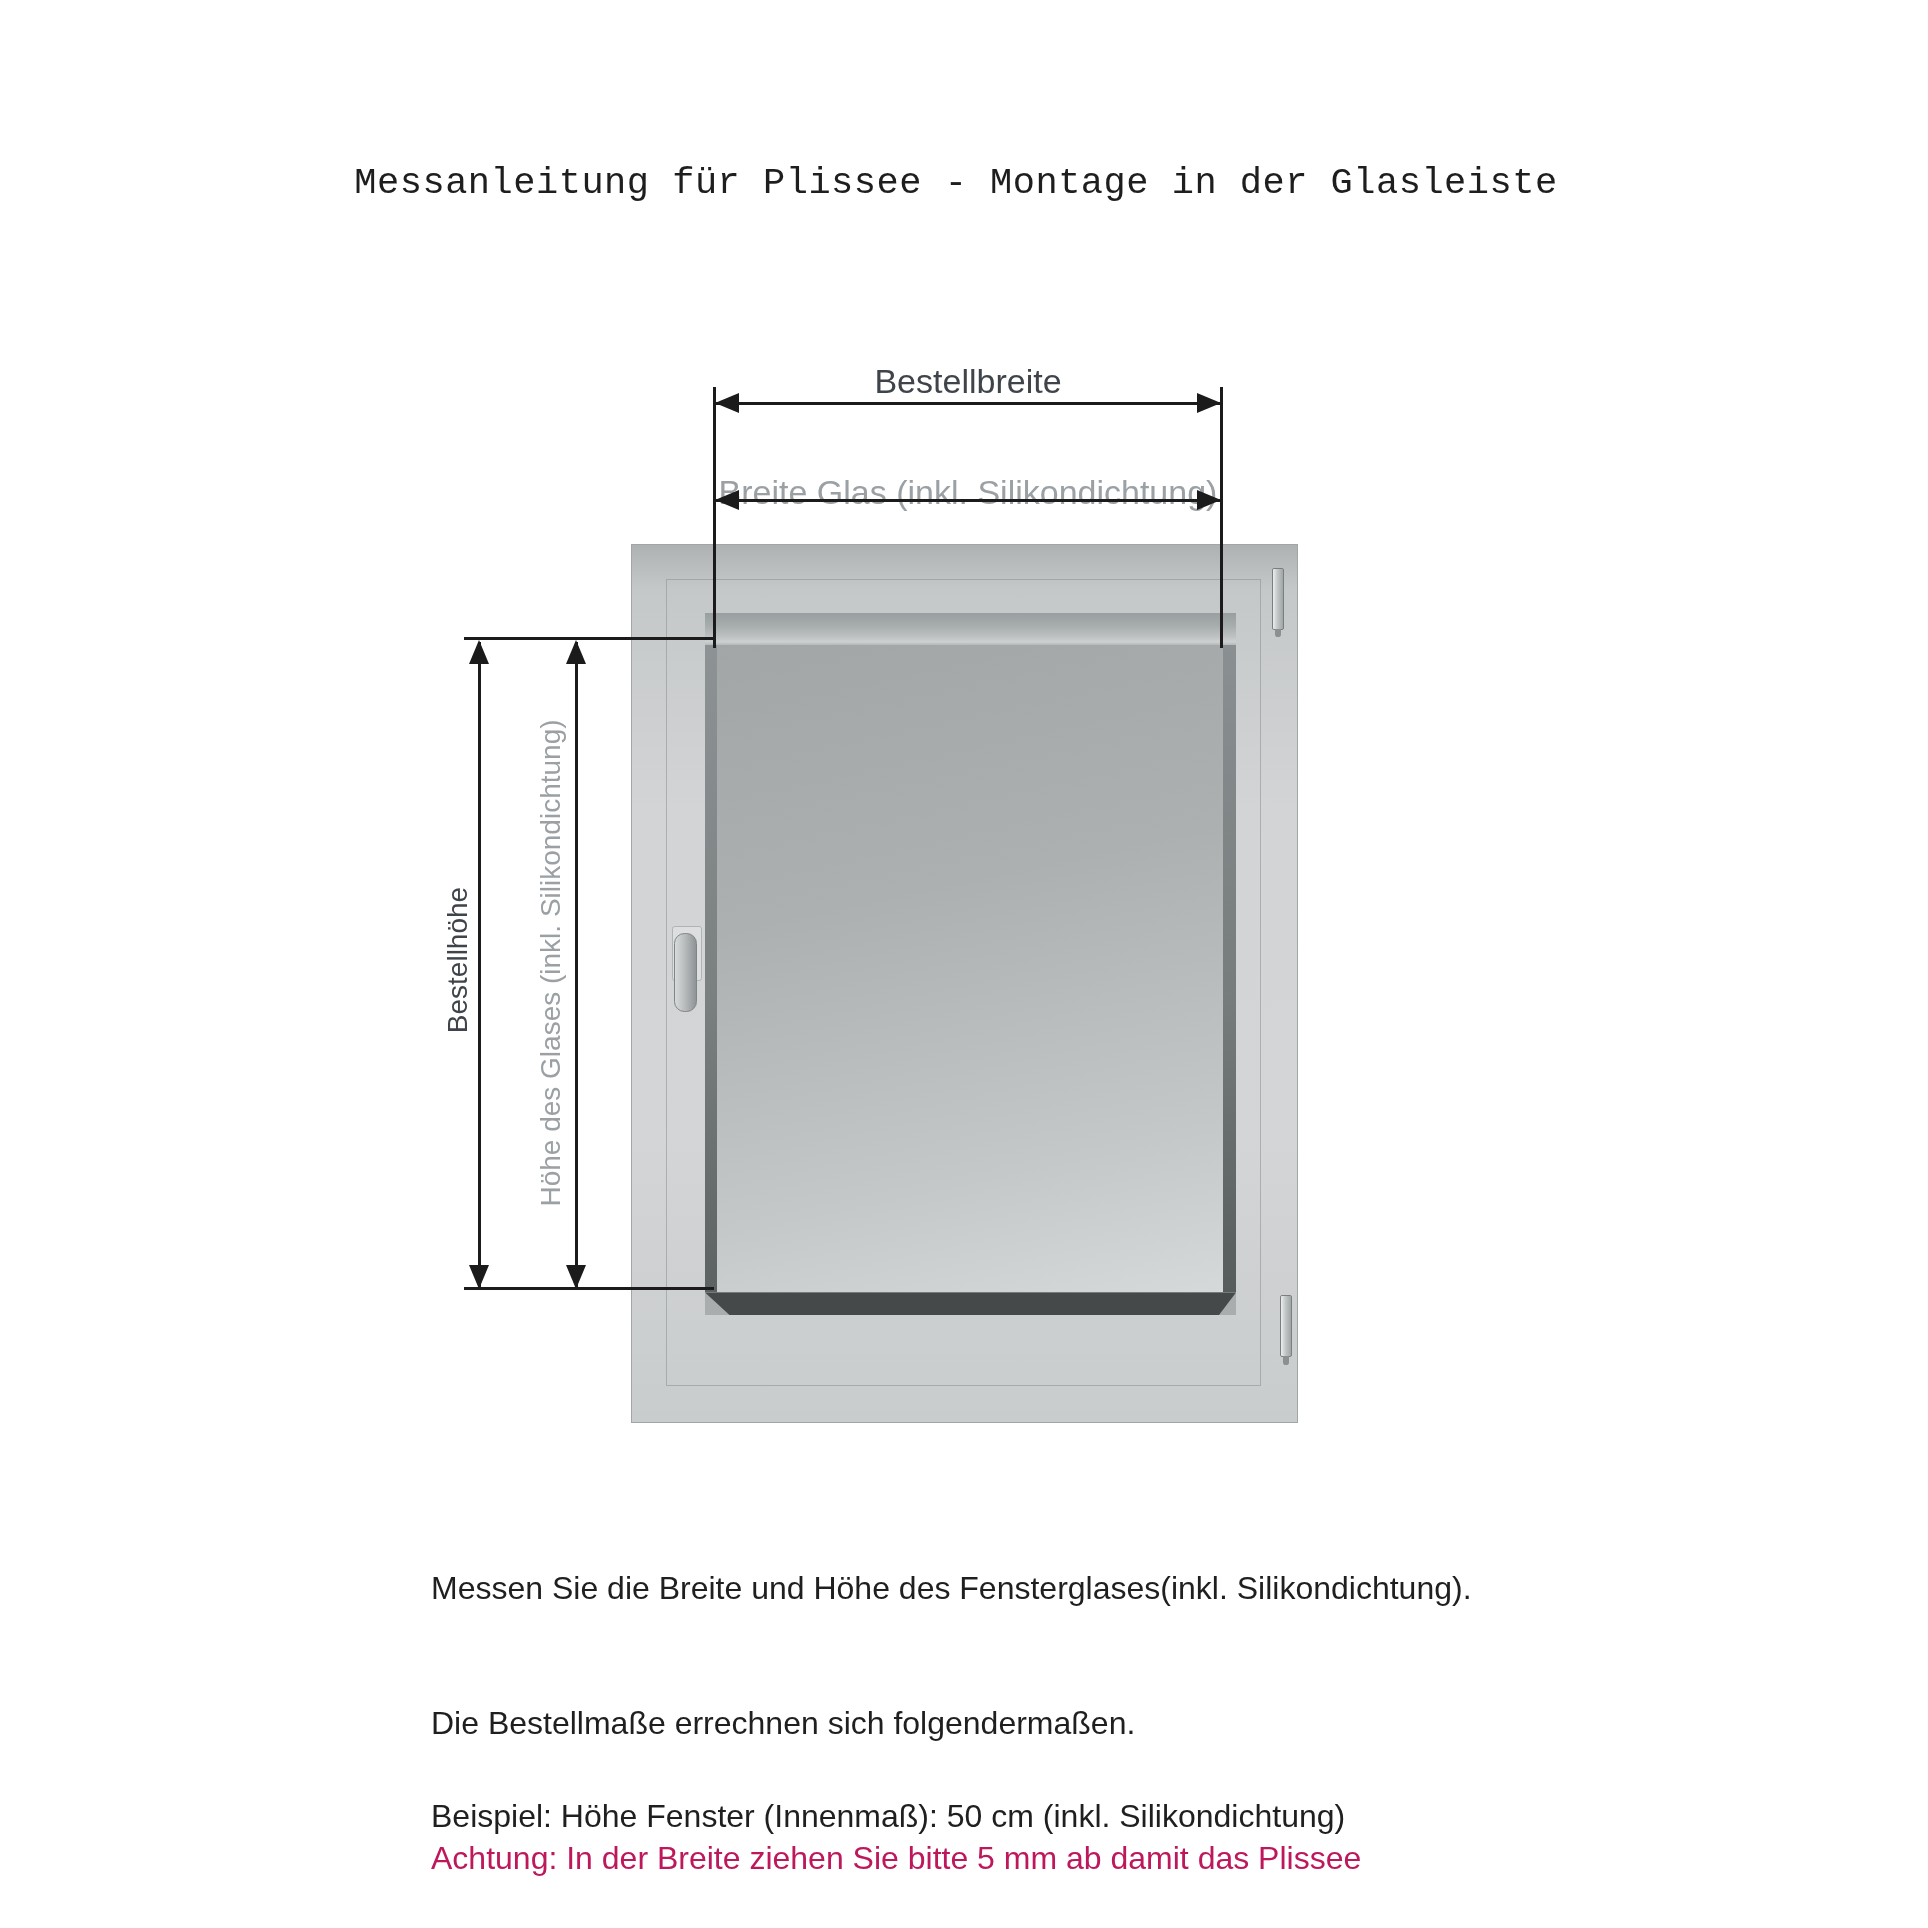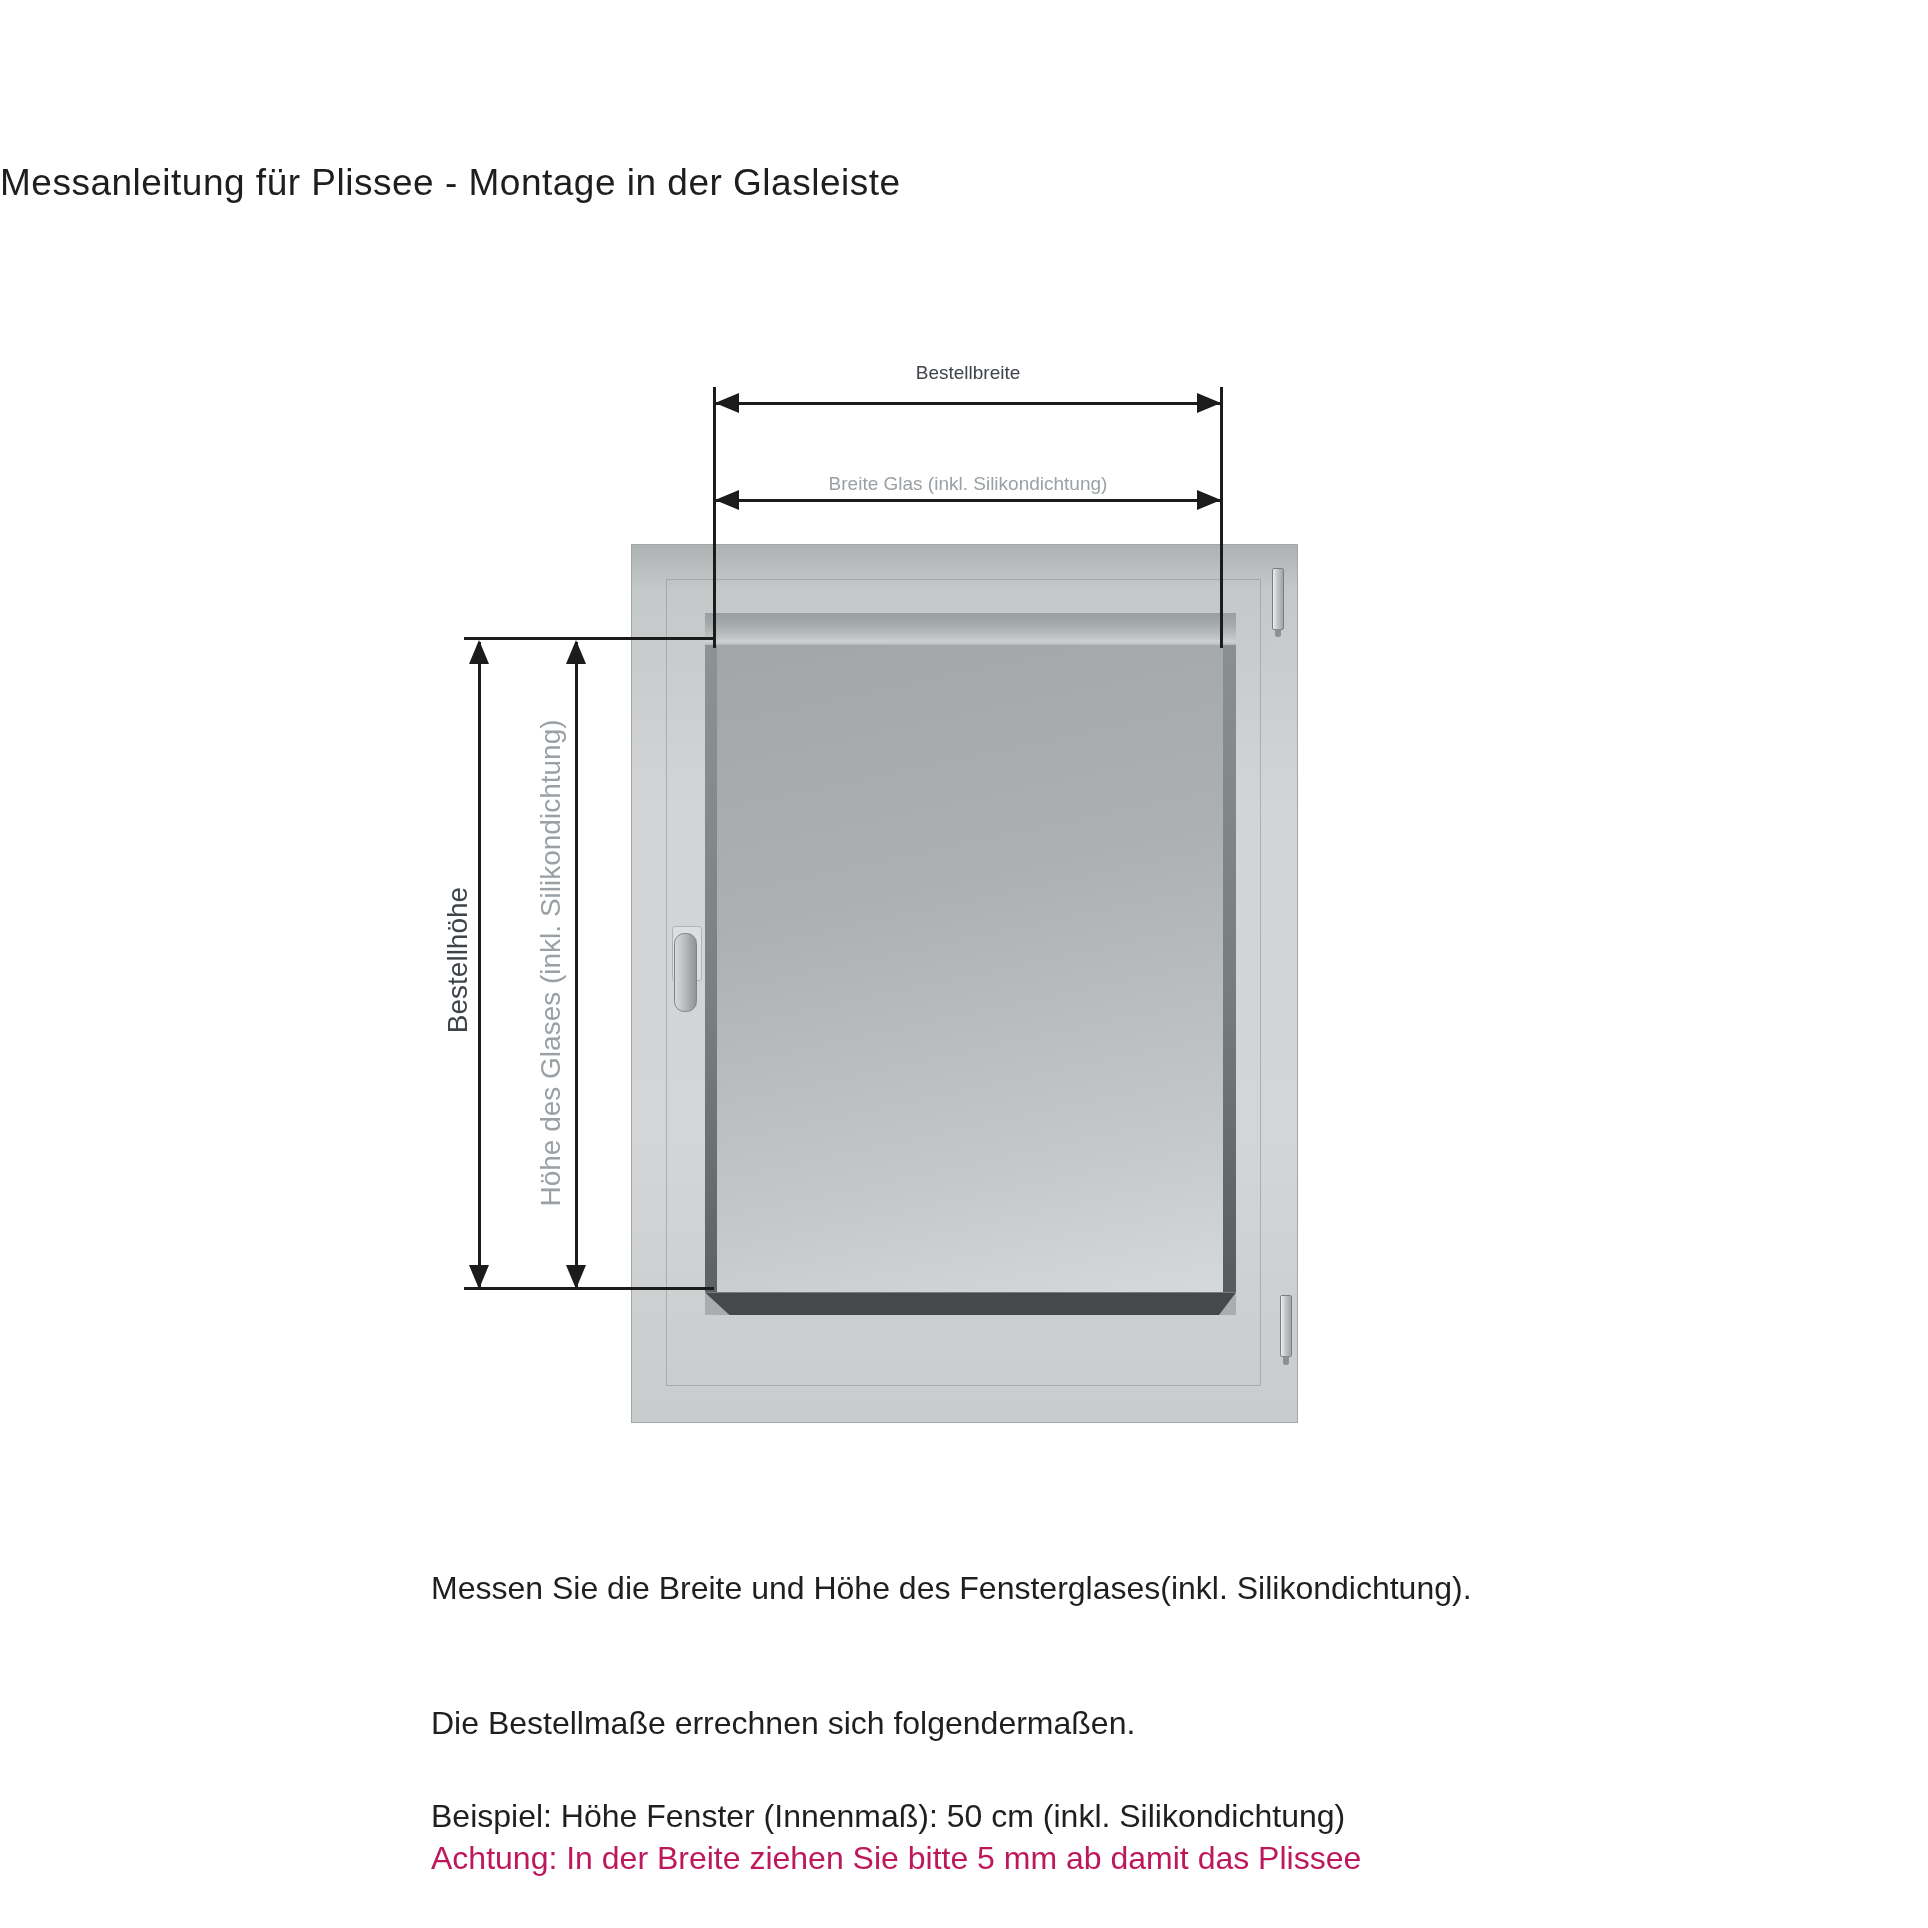--- a/index.html
+++ b/index.html
@@ -9,24 +9,25 @@
     height: 1928px;
     background: #ffffff;
     overflow: hidden;
     font-family: "Liberation Sans", sans-serif;
   }
 
   
   .title {
     position: absolute;
     left: 0; right: 16px; top: 162px;
-    text-align: left;
+    text-align: center;
     font-size: 37px;
     color: #1e1e1e;
     letter-spacing: 0.5px;
+    font-family: Liberation Mono, monospace;
   }
 
   
   .win-frame {
     position: absolute;
     left: 631px; top: 544px;
     width: 667px; height: 879px;
     box-sizing: border-box;
     border: 1.9px solid #a2a6a7;
     background: linear-gradient(180deg, #aeb2b3 0%, #c5c8c9 5%, #d2d4d5 30%, #d3d5d6 68%, #c9cccd 100%);
@@ -102,21 +103,21 @@
   .ah { position: absolute; width: 0; height: 0; }
   .ah-left  { border-top: 10.4px solid transparent; border-bottom: 10.4px solid transparent; border-right: 24.5px solid #1b1b1b; }
   .ah-right { border-top: 10.4px solid transparent; border-bottom: 10.4px solid transparent; border-left: 24.5px solid #1b1b1b; }
   .ah-up    { border-left: 10.4px solid transparent; border-right: 10.4px solid transparent; border-bottom: 24.5px solid #1b1b1b; }
   .ah-down  { border-left: 10.4px solid transparent; border-right: 10.4px solid transparent; border-top: 24.5px solid #1b1b1b; }
 
   .dim-label-h {
     position: absolute;
     left: 714px; width: 508px;
     text-align: center;
-    font-size: 19px;
+    font-size: 34px;
     white-space: nowrap;
   }
   .dim-label-v {
     position: absolute;
     font-size: 28px;
     white-space: nowrap;
     transform: translate(-50%, -50%) rotate(-90deg);
   }
   .dim-dark { color: #3f444a; }
   .dim-gray { color: #9aa0a3; }

